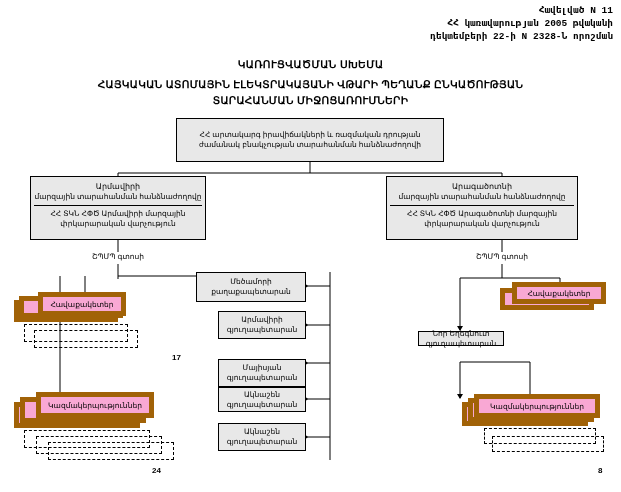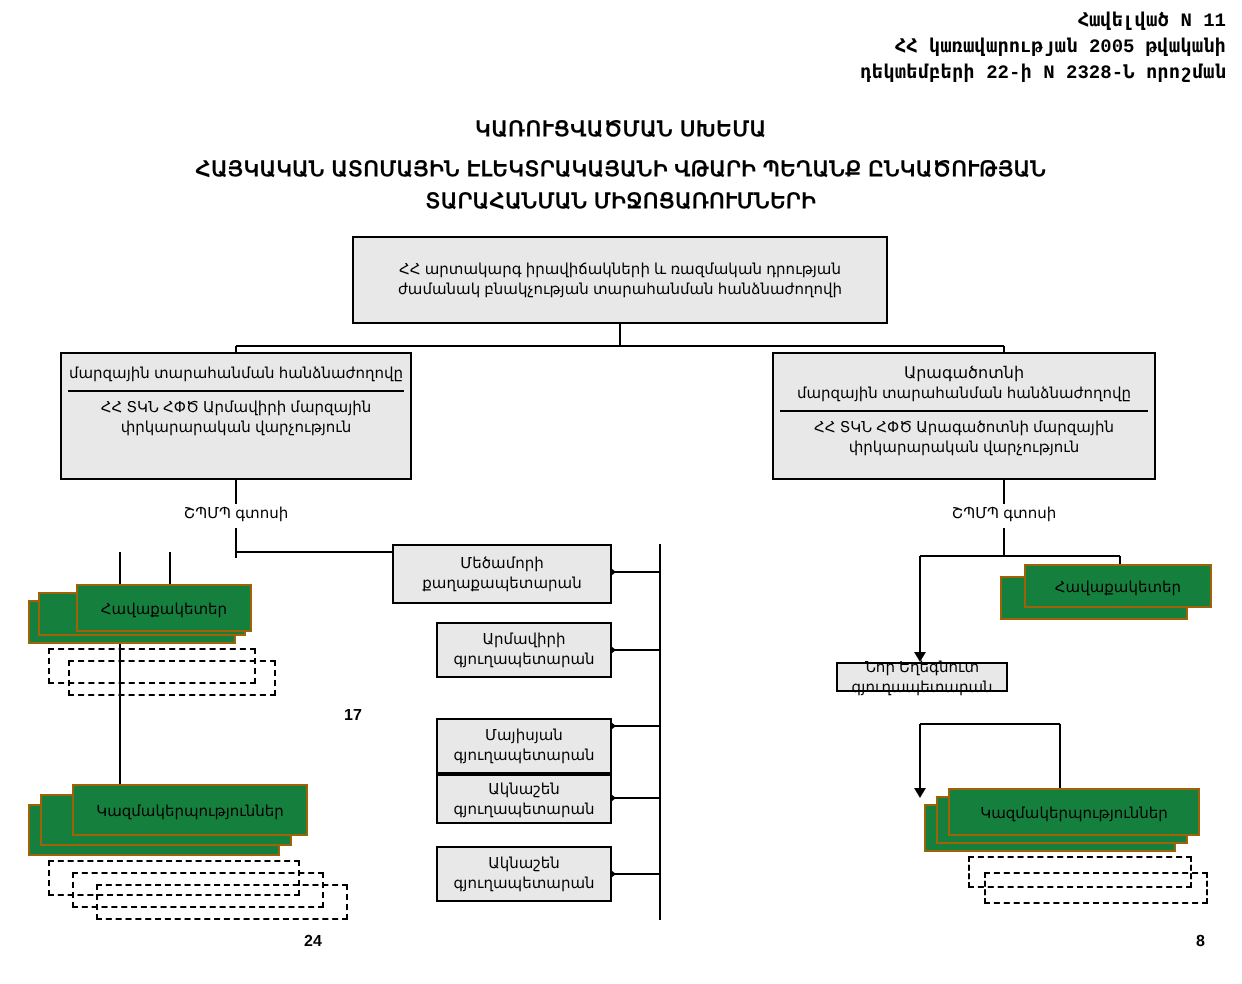--- a/index.html
+++ b/index.html
@@ -49,22 +49,22 @@
     justify-content:center;
     padding:2px 3px;
   }
   .box .ln { display:block; width:100%; }
   .sep { width:100%; border-top:1px solid #000; margin:3px 0 3px 0; }
 
   
   .stack { position:absolute; }
   .card {
     position:absolute;
-    border:1px solid #a16207;
-    background:#15803d;
+    border:5px solid #a16207;
+    background:#f9a8d4;
     box-sizing:border-box;
     font-size:7.5px;
     text-align:center;
     display:flex; align-items:center; justify-content:center;
   }
   .dashcard {
     position:absolute;
     border:1px dashed #000;
     background:transparent;
     box-sizing:border-box;
@@ -149,20 +149,21 @@
       <path d="M457,394 L460,399 L463,394" fill="#000" stroke="none"></path>
       <path d="M460,362 L530,362"></path>
     </g>
   </svg>
 
   <div class="box" style="left:176px; top:118px; width:268px; height:44px;">
     <span class="ln">ՀՀ արտակարգ իրավիճակների և ռազմական դրության ժամանակ բնակչության տարահանման հանձնաժողովի</span>
   </div>
 
   <div class="box" style="left:30px; top:176px; width:176px; height:64px; justify-content:flex-start; padding-top:5px;">
+    <span class="ln" style="font-size:8px;">Արմավիրի</span>
     <span class="ln">մարզային տարահանման հանձնաժողովը</span>
     <span class="sep"></span>
     <span class="ln">ՀՀ ՏԿՆ ՀՓԾ Արմավիրի մարզային փրկարարական  վարչություն</span>
   </div>
 
   <div class="box" style="left:386px; top:176px; width:192px; height:64px; justify-content:flex-start; padding-top:5px;">
     <span class="ln" style="font-size:8px;">Արագածոտնի</span>
     <span class="ln">մարզային տարահանման հանձնաժողովը</span>
     <span class="sep"></span>
     <span class="ln">ՀՀ ՏԿՆ ՀՓԾ Արագածոտնի մարզային փրկարարական վարչություն</span>

